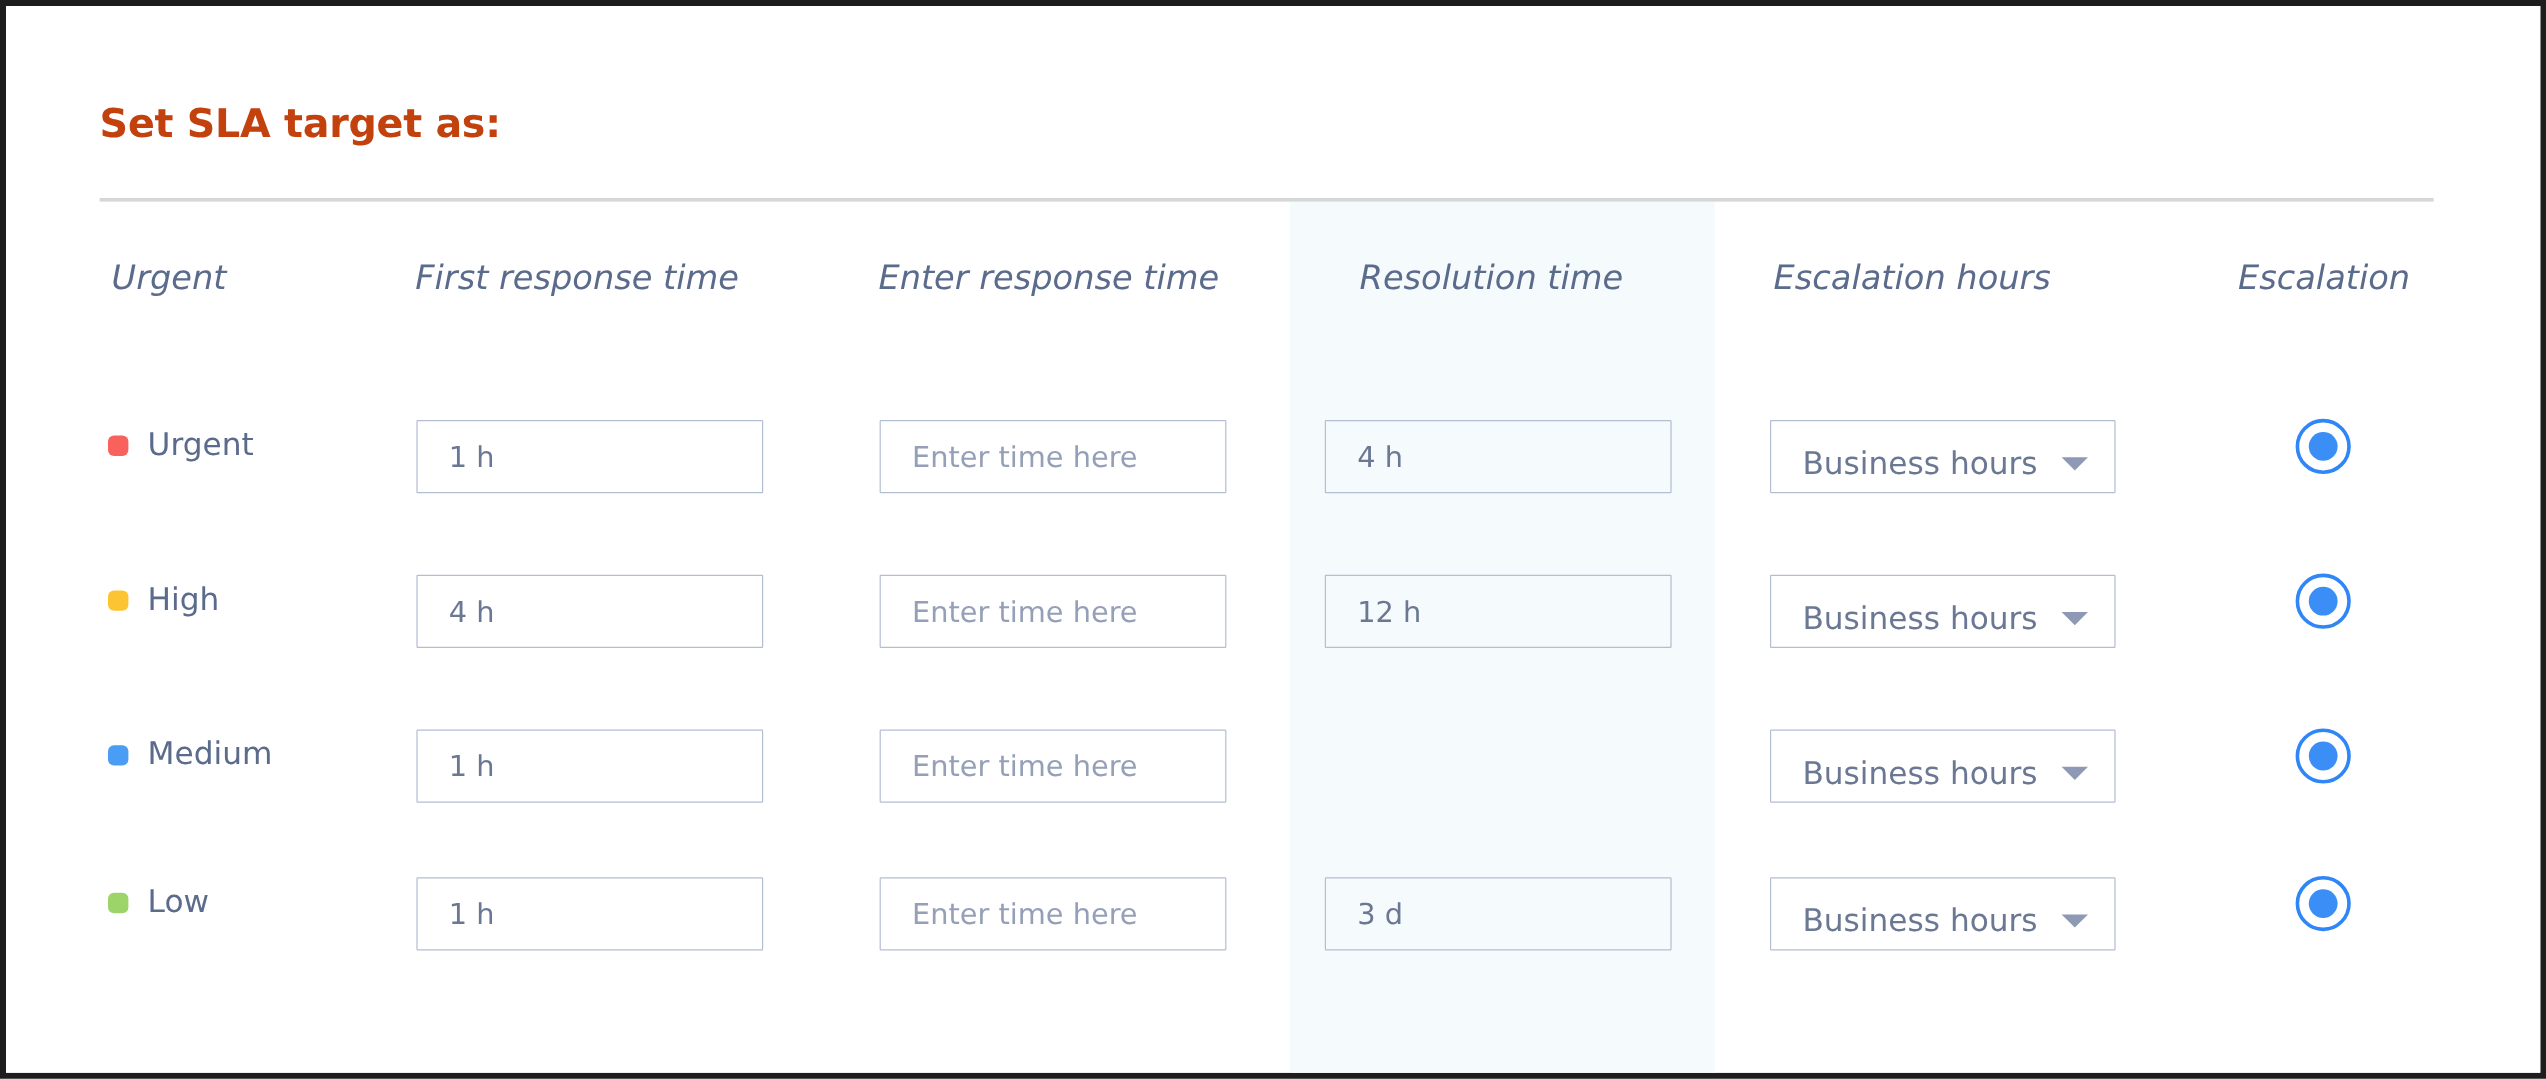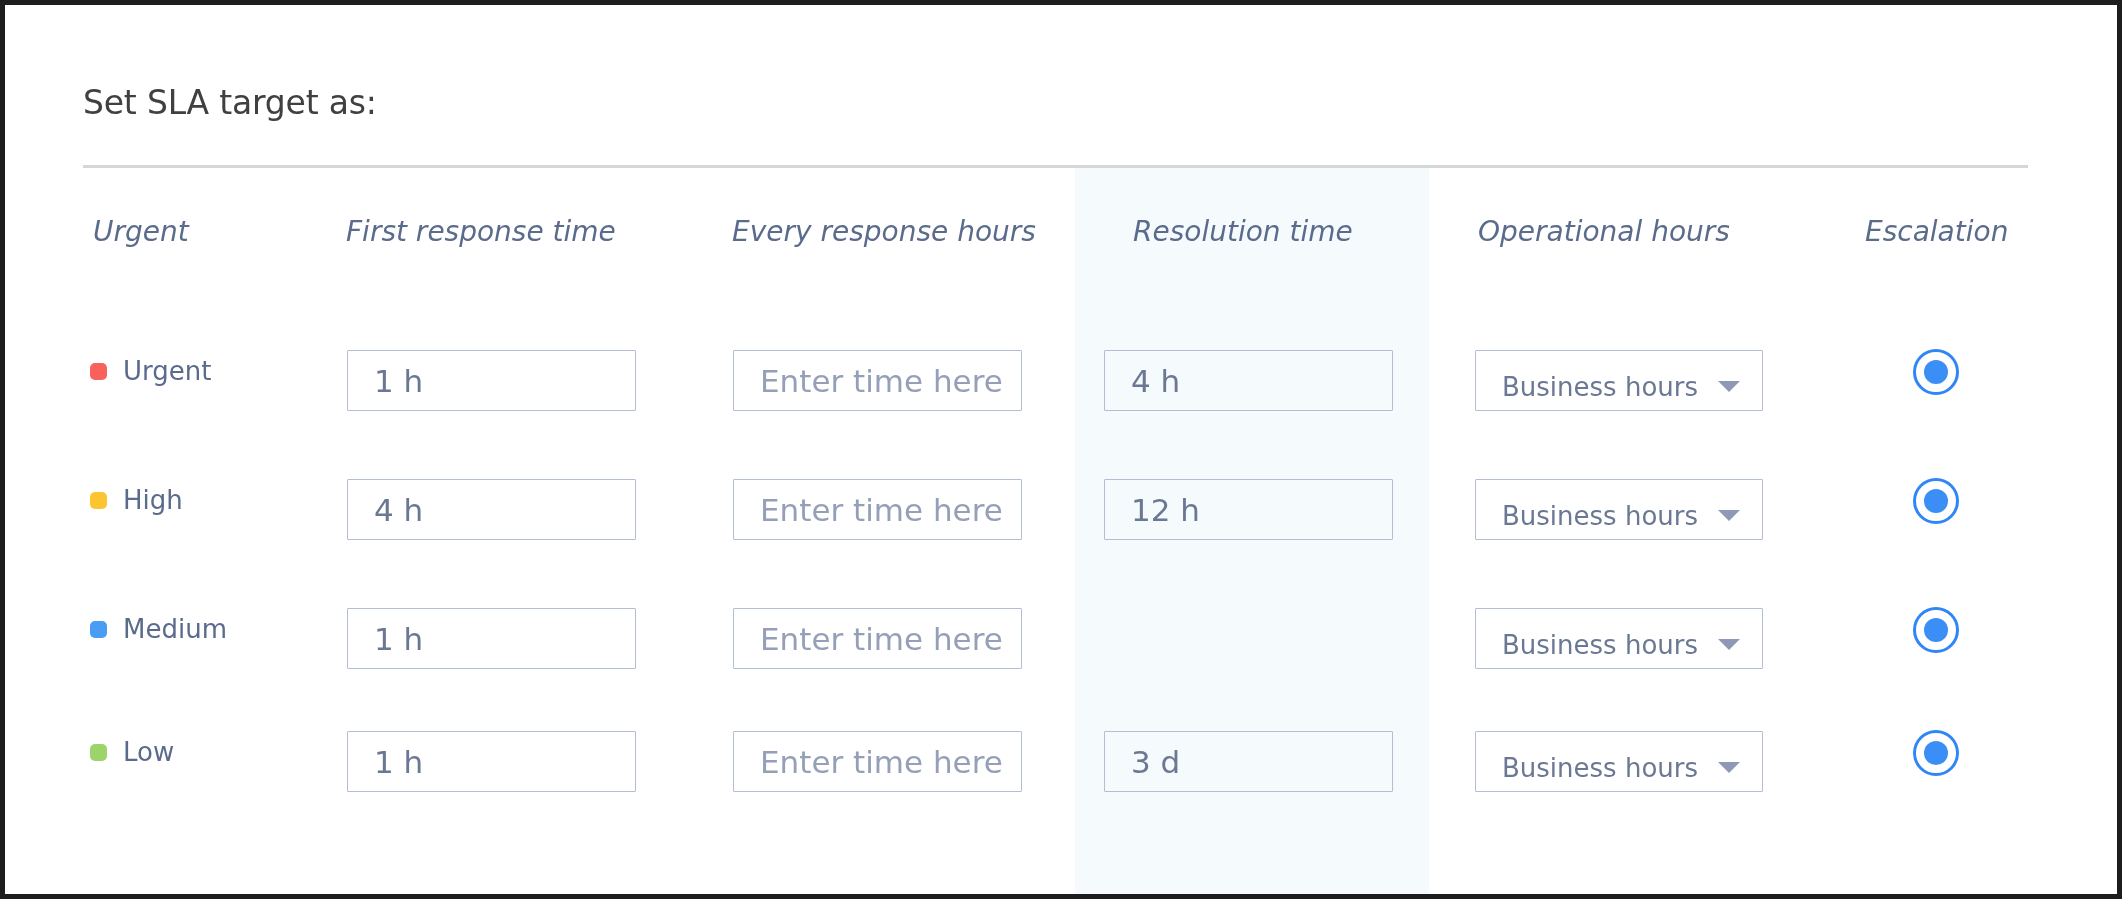--- a/index.html
+++ b/index.html
@@ -35,22 +35,22 @@
     background: #f5fafd;
     z-index: 0;
   }
 
   
   .title {
     position: absolute;
     left: 78px;
     top: 78px;
     font-size: 33px;
-    font-weight: normal;
-    color: #404040;
+    font-weight: bold;
+    color: #c2410c;
     letter-spacing: -0.2px;
     white-space: nowrap;
     z-index: 2;
   }
 
   
   .divider {
     position: absolute;
     left: 78px;
     top: 160px;
@@ -126,21 +126,21 @@
     box-sizing: border-box;
     height: 61px;
     border: 1px solid #b3bdd4;
     background: #ffffff;
     display: flex;
     align-items: center;
     padding-left: 26px;
     border-radius: 1px;
   }
   .field span {
-    font-size: 31px;
+    font-size: 24px;
     color: #6b7893;
     white-space: nowrap;
   }
   .field span.placeholder { color: #95a0b8; }
 
   .f-first      { left: 342px;  width: 289px; top: 5px; }
   .f-every      { left: 728px;  width: 289px; top: 5px; }
   .f-resolution { left: 1099px; width: 289px; top: 5px; background: transparent; }
 
   
@@ -204,23 +204,23 @@
 
     <div class="col-highlight"></div>
 
     <div class="title">Set SLA target as:</div>
 
     <div class="divider"></div>
 
     <div class="header-row">
       <div class="col-head ch-priority">Urgent</div>
       <div class="col-head ch-first">First response time</div>
-      <div class="col-head ch-every">Every response hours</div>
+      <div class="col-head ch-every">Enter response time</div>
       <div class="col-head ch-resolution">Resolution time</div>
-      <div class="col-head ch-operational">Operational hours</div>
+      <div class="col-head ch-operational">Escalation hours</div>
       <div class="col-head ch-escalation">Escalation</div>
     </div>
 
     <div class="row row-0">
       <div class="prio">
         <span class="prio-dot" style="background: rgb(249, 97, 92);"></span>
         <span class="prio-label">Urgent</span>
       </div>
       <div class="field f-first">
         <span>1 h</span>

